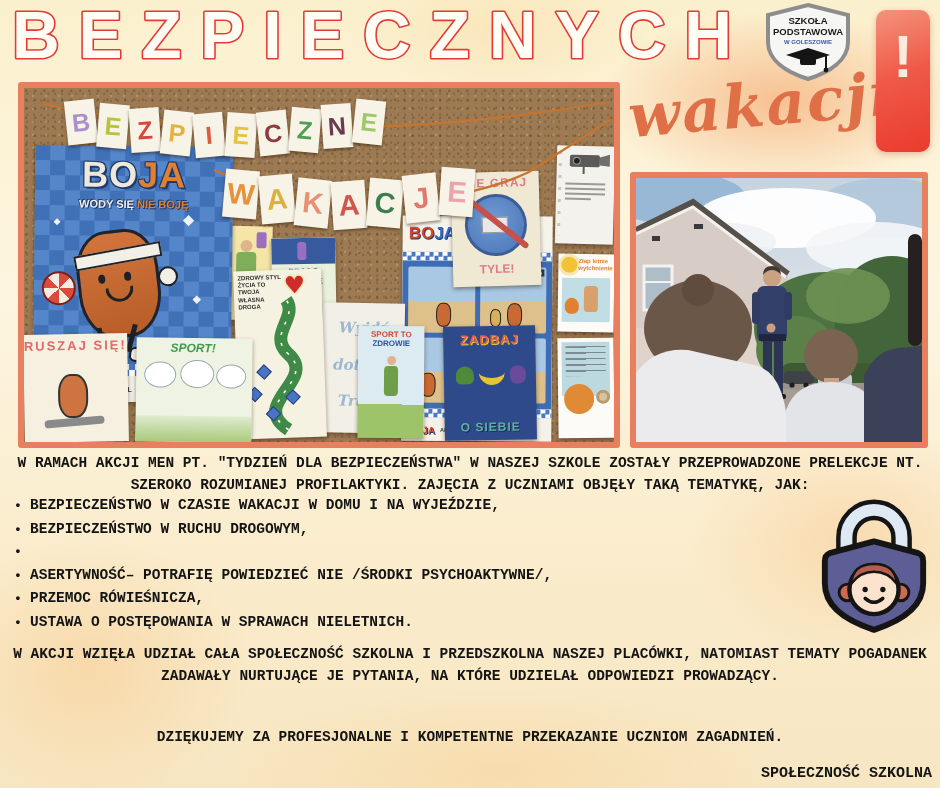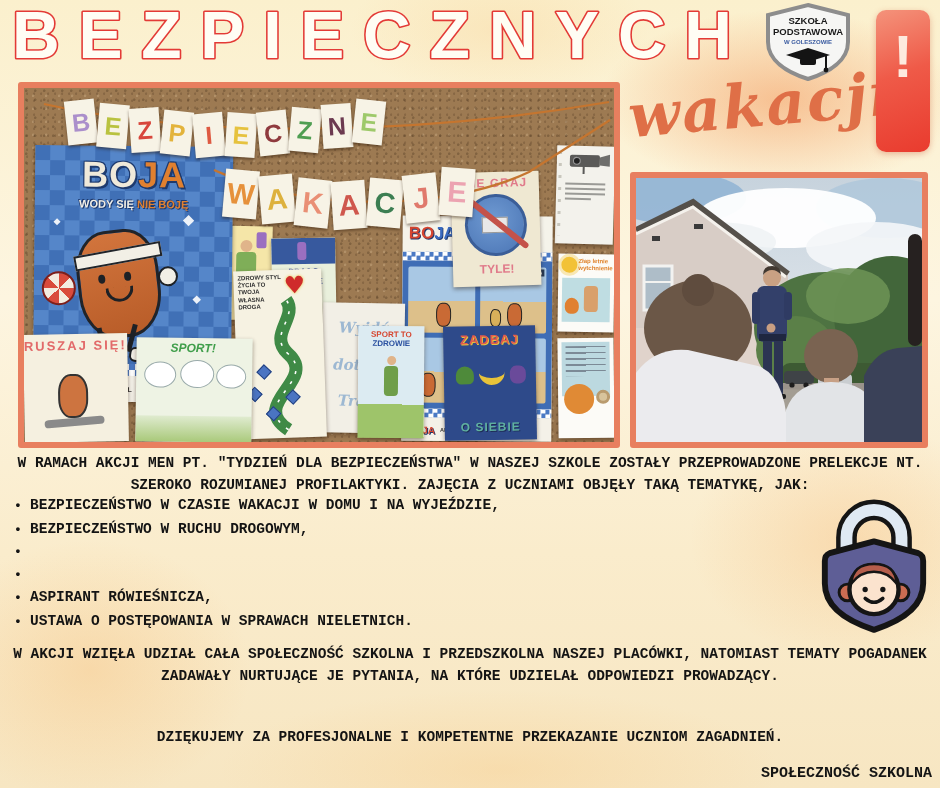--- a/index.html
+++ b/index.html
@@ -528,24 +528,25 @@
           </li>
           <li>
             <span class="dot">•</span>
             <span>BEZPIECZEŃSTWO W RUCHU DROGOWYM,</span>
           </li>
           <li>
             <span class="dot">•</span>
           </li>
           <li>
             <span class="dot">•</span>
+            <span>ASERTYWNOŚĆ– POTRAFIĘ POWIEDZIEĆ NIE /ŚRODKI PSYCHOAKTYWNE/,</span>
           </li>
           <li>
             <span class="dot">•</span>
-            <span>ASPIRANT RÓWIEŚNICZA,</span>
+            <span>PRZEMOC RÓWIEŚNICZA,</span>
           </li>
           <li>
             <span class="dot">•</span>
             <span>USTAWA O POSTĘPOWANIA W SPRAWACH NIELETNICH.</span>
           </li>
         </ul>
     </div>
     <div class="tx center p2">
         <div>W AKCJI WZIĘŁA UDZIAŁ CAŁA SPOŁECZNOŚĆ SZKOLNA I PRZEDSZKOLNA NASZEJ PLACÓWKI, NATOMIAST TEMATY POGADANEK</div>
         <div>ZADAWAŁY NURTUJĄCE JE PYTANIA, NA KTÓRE UDZIELAŁ ODPOWIEDZI PROWADZĄCY.</div>

